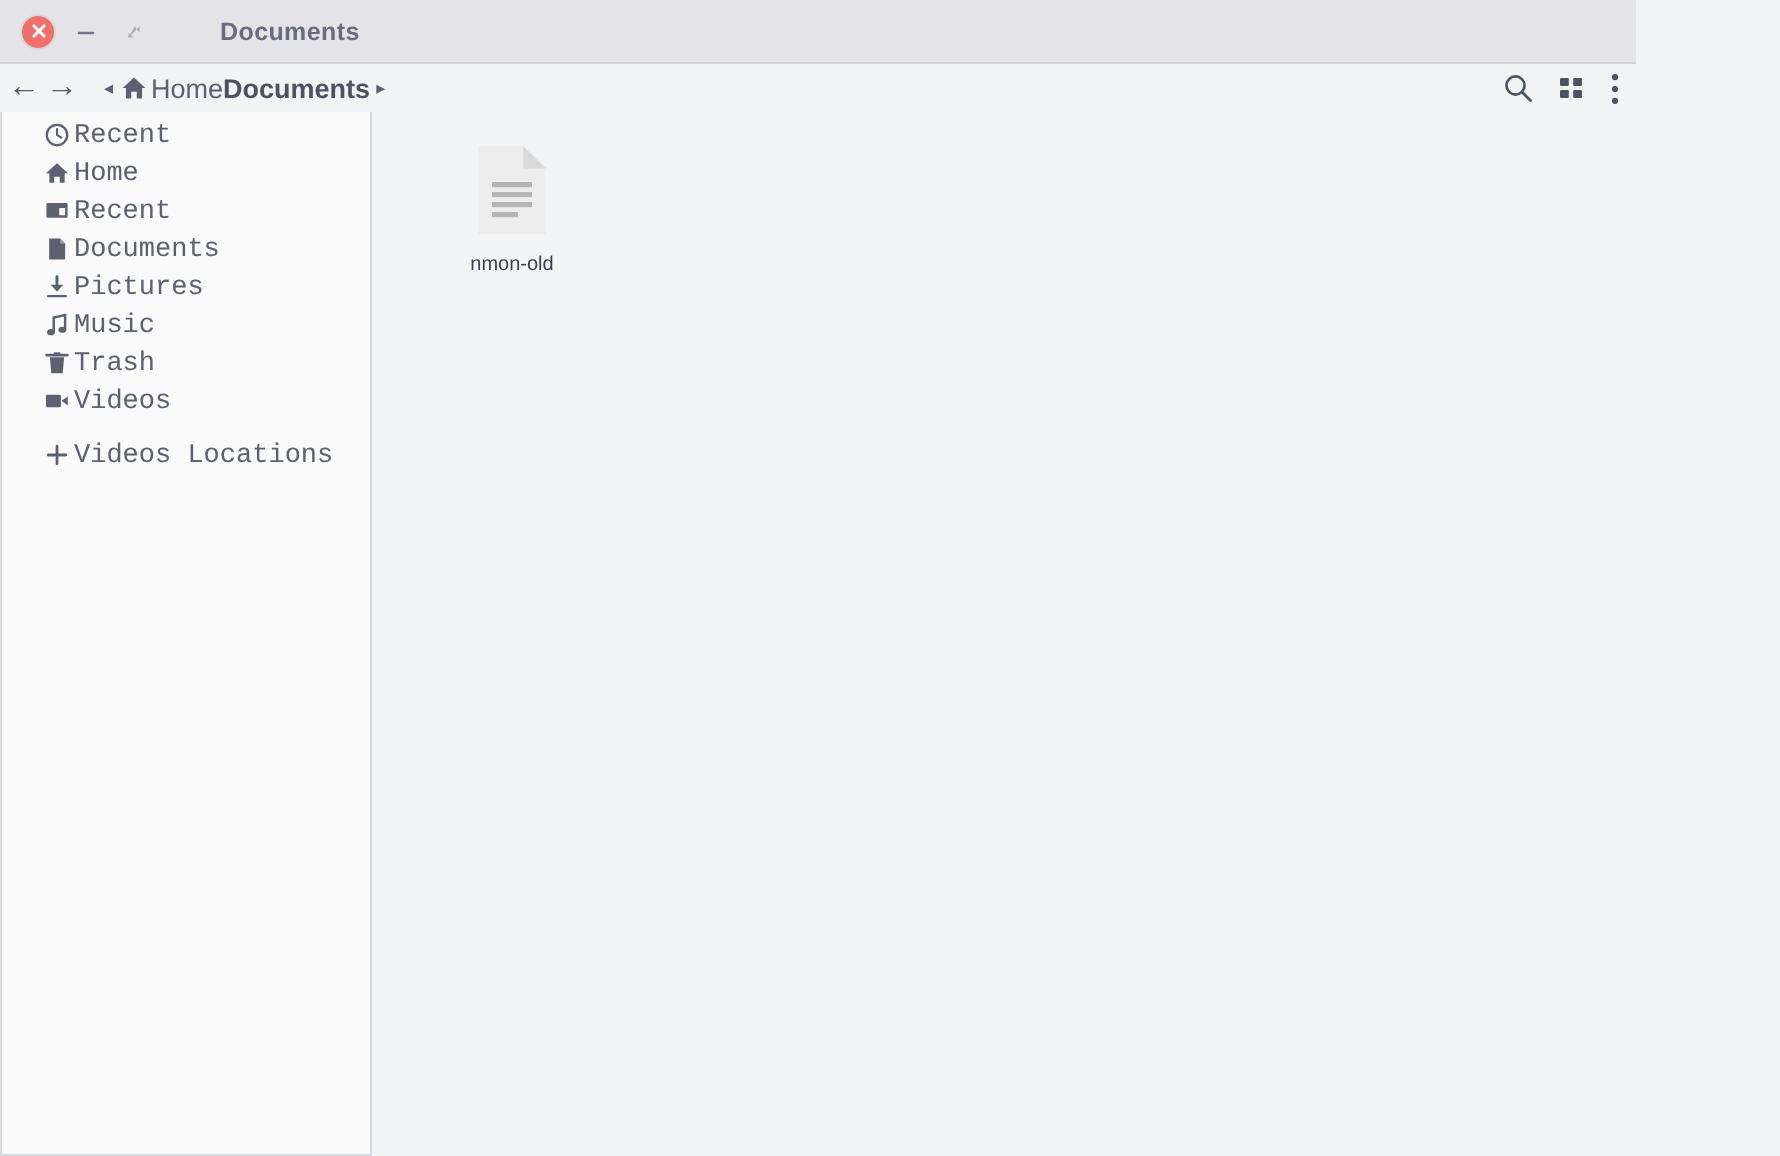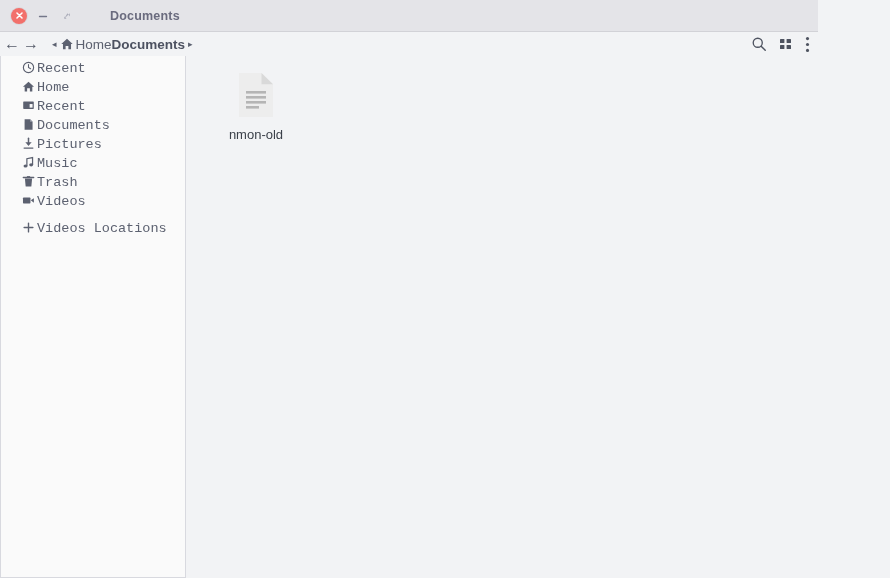--- a/index.html
+++ b/index.html
@@ -177,21 +177,21 @@
     cursor: pointer;
   }
   .file-icon-wrap {
     height: 54px;
     display: flex;
     align-items: center;
     justify-content: center;
   }
   .file-label {
     margin-top: 5px;
-    font-size: 13px;
+    font-size: 10px;
     color: #3b4049;
     text-align: center;
     white-space: nowrap;
   }
 </style>
 </head>
 <body>
 
 <div class="window">
 

